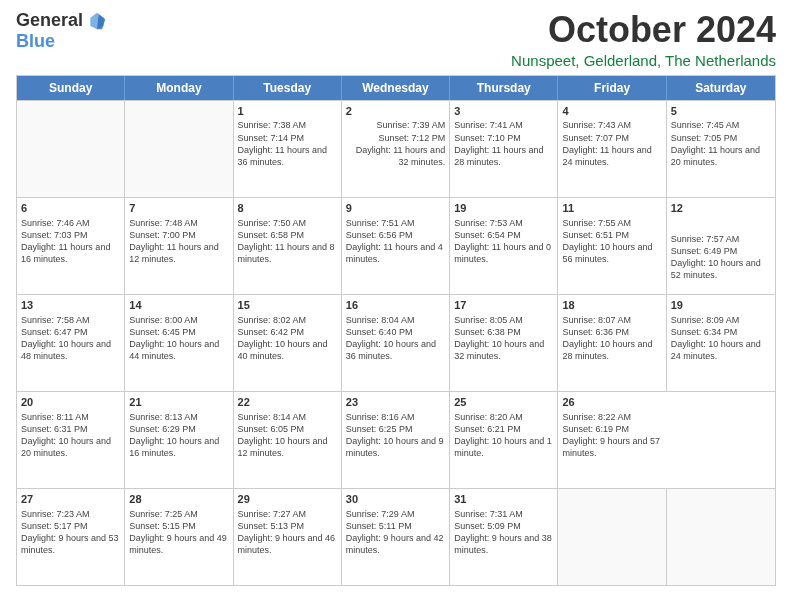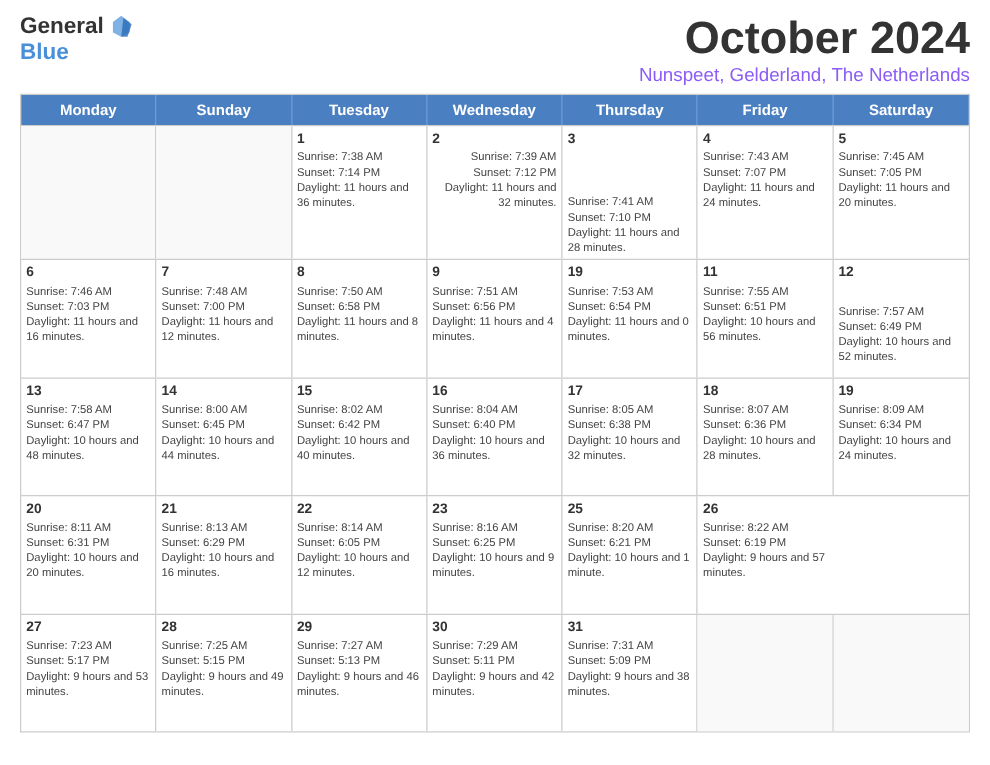--- a/index.html
+++ b/index.html
@@ -52,21 +52,21 @@
       text-align: right;
     }
     .month-title {
       font-size: 36px;
       font-weight: bold;
       color: #333;
       line-height: 1.1;
     }
     .location {
       font-size: 15px;
-      color: #8b5cf6;
+      color: #15803d;
       margin-top: 2px;
     }
     .calendar {
       flex: 1;
       display: flex;
       flex-direction: column;
       border: 1px solid #ccc;
     }
     .cal-header-row {
       display: grid;
@@ -132,22 +132,22 @@
       <span class="logo-blue">Blue</span>
     </div>
     <div class="title-block">
       <div class="month-title">October 2024</div>
       <div class="location">Nunspeet, Gelderland, The Netherlands</div>
     </div>
   </div>
 
   <div class="calendar">
     <div class="cal-header-row">
-    <div class="cal-header-cell">Monday</div>
-        <div class="cal-header-cell">Sunday</div>
+    <div class="cal-header-cell">Sunday</div>
+        <div class="cal-header-cell">Monday</div>
         <div class="cal-header-cell">Tuesday</div>
         <div class="cal-header-cell">Wednesday</div>
         <div class="cal-header-cell">Thursday</div>
         <div class="cal-header-cell">Friday</div>
         <div class="cal-header-cell">Saturday</div>
       </div>
     <div class="cal-body">
     <div class="cal-row">
           <div class="cal-cell empty"></div>
           <div class="cal-cell empty"></div>
@@ -158,21 +158,21 @@
 Daylight: 11 hours and 36 minutes.</div>
           </div>
           <div class="cal-cell">
             <div class="day-num">2</div>
             <div class="cell-text" style="white-space: pre-line; text-align: right;">Sunrise: 7:39 AM
 Sunset: 7:12 PM
 Daylight: 11 hours and 32 minutes.</div>
           </div>
           <div class="cal-cell">
             <div class="day-num">3</div>
-            <div class="cell-text" style="white-space: pre-line; margin-top: 36px;">Sunrise: 7:41 AM
+            <div class="cell-text" style="white-space: pre-line;">Sunrise: 7:41 AM
 Sunset: 7:10 PM
 Daylight: 11 hours and 28 minutes.</div>
           </div>
           <div class="cal-cell">
             <div class="day-num">4</div>
             <div class="cell-text" style="white-space: pre-line;">Sunrise: 7:43 AM
 Sunset: 7:07 PM
 Daylight: 11 hours and 24 minutes.</div>
           </div>
           <div class="cal-cell">

